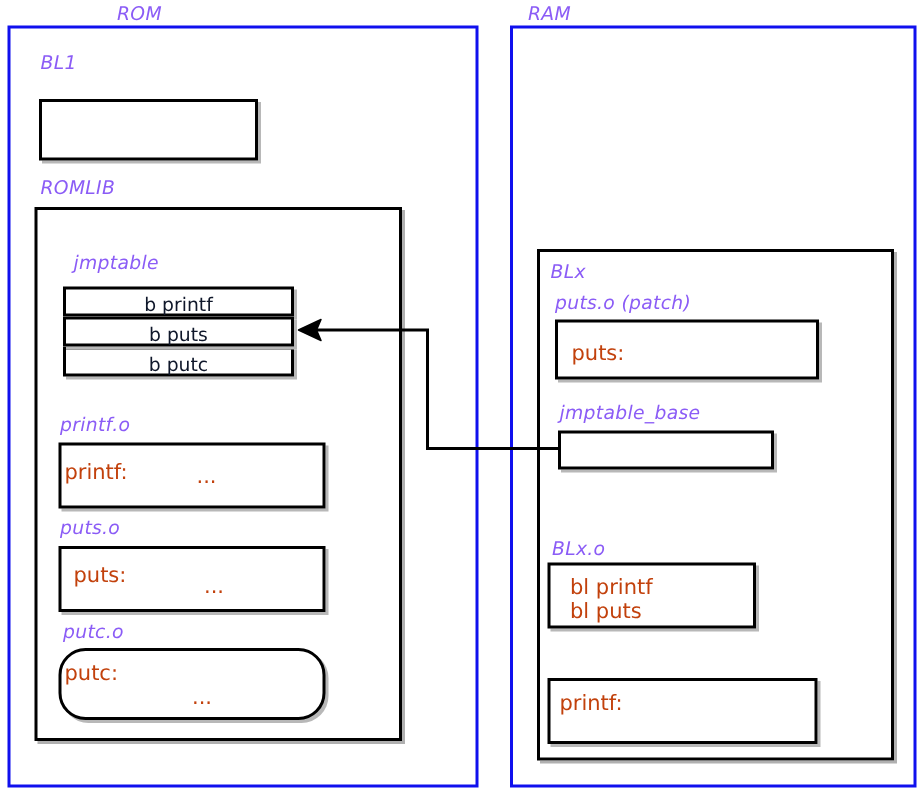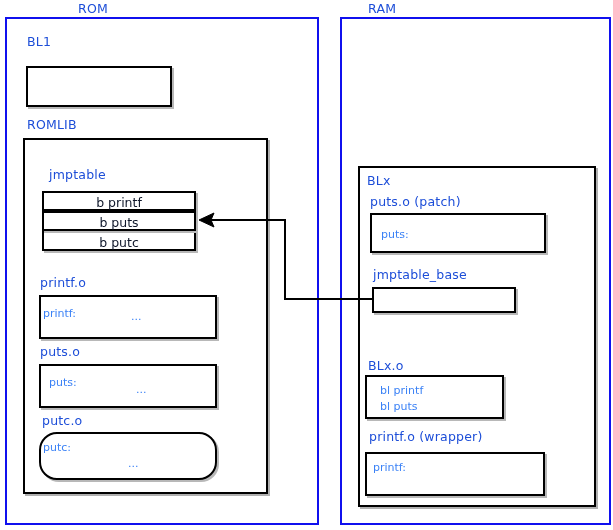--- a/index.html
+++ b/index.html
@@ -15,24 +15,25 @@
     width: 613px;
     height: 530px;
     background: #ffffff;
     overflow: hidden;
   }
 
   
   .lbl {
     position: absolute;
     font-size: 12.5px;
-    color: #1d4ed8;
+    color: #8b5cf6;
     white-space: pre;
     line-height: 1;
     letter-spacing: 0.2px;
+    font-style: italic;
   }
   .region {
     position: absolute;
     border: 2px solid #1010ee;
     background: transparent;
     box-sizing: border-box;
   }
   .box {
     position: absolute;
     border: 2px solid #000000;
@@ -44,22 +45,22 @@
   }
   .container-box {
     position: absolute;
     border: 2px solid #000000;
     background: transparent;
     box-sizing: border-box;
     box-shadow: 2px 2px 0 0 #b0b0b0;
   }
   .celltext {
     position: absolute;
-    font-size: 11px;
-    color: #3b82f6;
+    font-size: 14px;
+    color: #c2410c;
     white-space: pre;
     line-height: 1;
   }
   .center-text {
     position: absolute;
     left: 0; right: 0;
     text-align: center;
     font-size: 12.5px;
     color: #0f172a;
     white-space: pre;
@@ -115,21 +116,21 @@
     <span class="celltext" style="left:8px; top:11px;">puts:</span>
     <span class="celltext" style="left:95px; top:18px;">...</span>
   </div>
 
   <div class="lbl" style="left:42px; top:415px;">putc.o</div>
   <div class="box shadowed" style="left:39px; top:432px; width:178px; height:48px;border-radius:18px;">
     <span class="celltext" style="left:2px; top:8px;">putc:</span>
     <span class="celltext" style="left:87px; top:24px;">...</span>
   </div>
 
-  <div class="lbl" style="left:352px; top:3px;margin-left:16px;">RAM</div>
+  <div class="lbl" style="left:352px; top:3px;">RAM</div>
 
   <div class="region" style="left:340px; top:17px; width:271px; height:508px;"></div>
 
   <div class="container-box" style="left:358px; top:166px; width:238px; height:341px;"></div>
 
   <div class="lbl" style="left:367px; top:175px;">BLx</div>
 
   <div class="lbl" style="left:370px; top:196px;">puts.o (patch)</div>
   <div class="box shadowed" style="left:370px; top:213px; width:176px; height:40px;">
     <span class="celltext" style="left:9px; top:14px;">puts:</span>
@@ -139,21 +140,20 @@
   <div class="box shadowed" style="left:372px; top:287px; width:144px; height:26px;">
     <span class="celltext" style="left:6px; top:7px;"></span>
   </div>
 
   <div class="lbl" style="left:368px; top:360px;">BLx.o</div>
   <div class="box shadowed" style="left:365px; top:375px; width:139px; height:44px;">
     <span class="celltext" style="left:13px; top:8px;">bl printf</span>
     <span class="celltext" style="left:13px; top:24px;">bl puts</span>
   </div>
 
-  <div class="lbl" style="left:369px; top:431px;">printf.o (wrapper)</div>
   <div class="box shadowed" style="left:365px; top:452px; width:180px; height:44px;">
     <span class="celltext" style="left:6px; top:8px;">printf:</span>
   </div>
 
   <svg class="wires" viewBox="0 0 613 530">
     <g>
       <path d="M 372 299 L 285 299 L 285 220 L 208 220" fill="none" stroke="#000000" stroke-width="2"></path>
       <polygon points="199,220 214,213 211,220 214,227" fill="#000000" stroke="#000000" stroke-width="1" stroke-linejoin="round"></polygon>
     </g>
   </svg>

